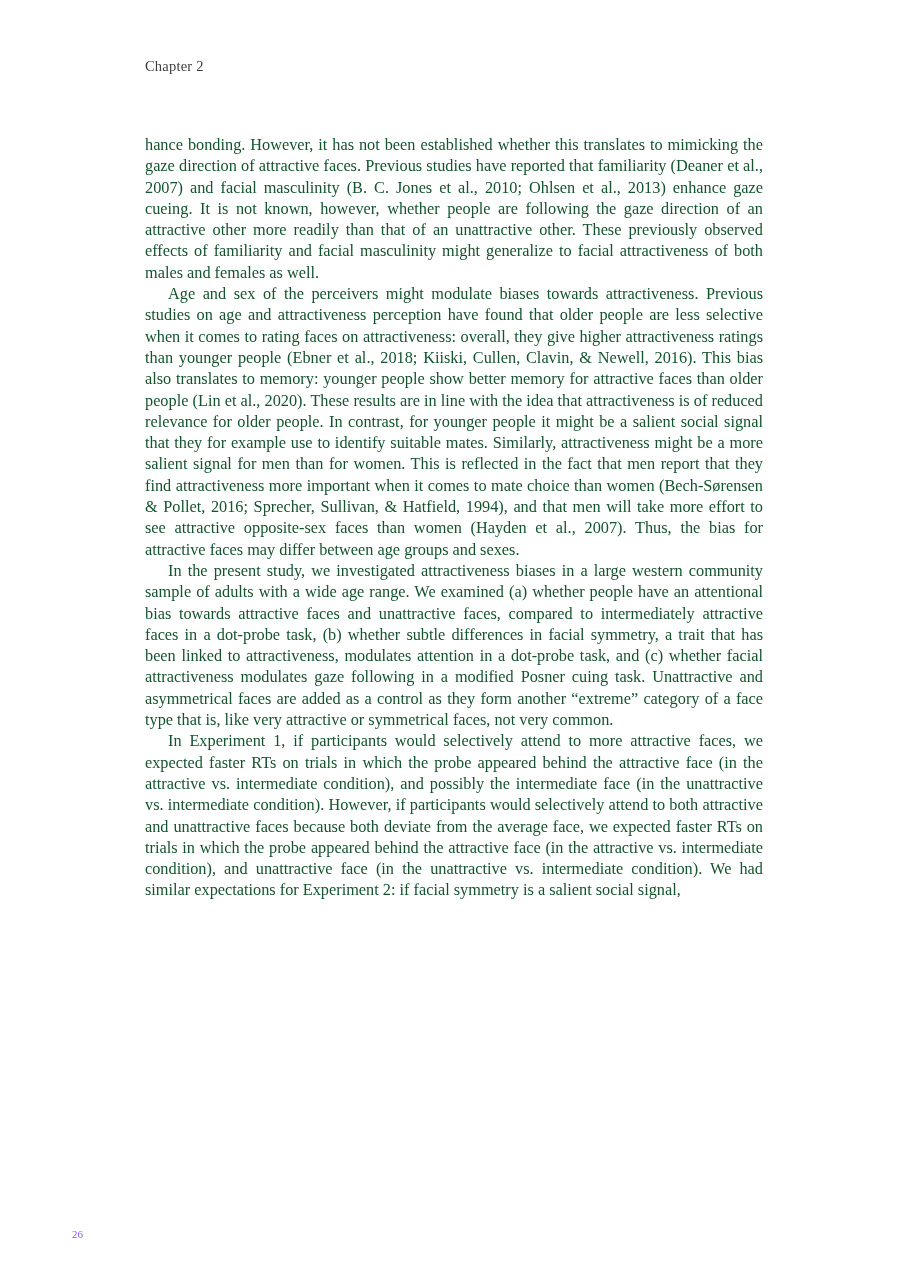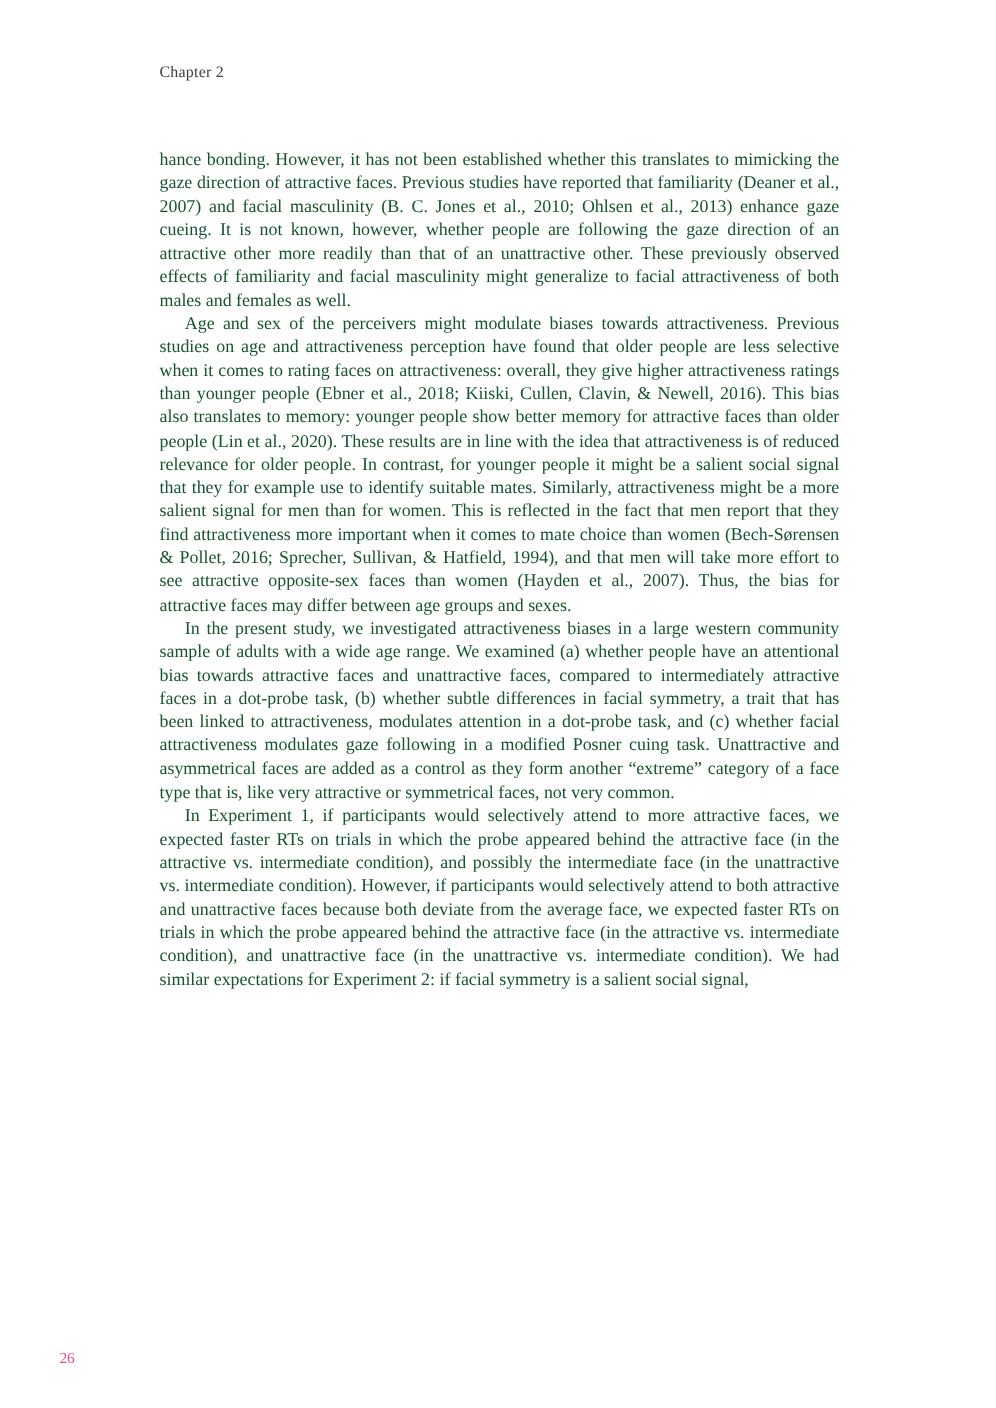--- a/index.html
+++ b/index.html
@@ -40,24 +40,24 @@
     .body-text p {
       margin: 0;
       padding: 0;
       text-indent: 23px;
     }
     .body-text p.no-indent {
       text-indent: 0;
     }
     .page-number {
       position: absolute;
-      left: 54px;
+      left: 72px;
       top: 1228px;
-      font-size: 14px;
-      color: #ec4899;
+      font-size: 11px;
+      color: #8b5cf6;
     }
   </style>
 </head>
 <body>
 
 <div class="page">
 
   <div class="running-header">Chapter 2</div>
 
   <div class="body-text">

